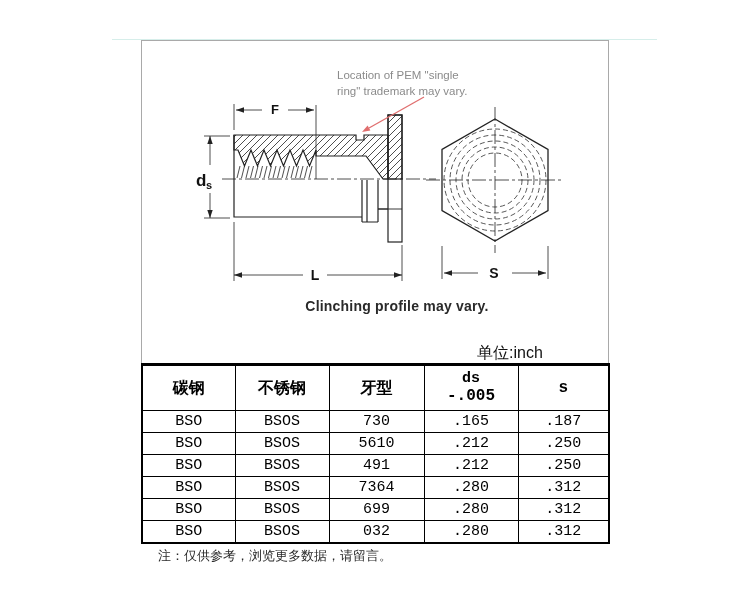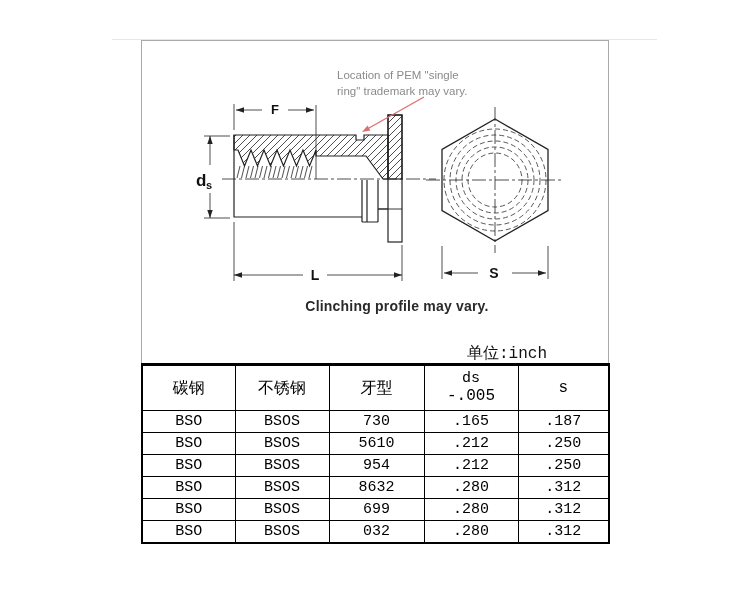--- a/index.html
+++ b/index.html
@@ -11,33 +11,33 @@
   .frame{
     position:absolute;left:141px;top:40px;width:466px;height:324px;
     border:1px solid #a9a9a9;border-bottom:none;background:#fff;
   }
   svg.draw{position:absolute;left:0;top:0;width:750px;height:596px;}
   .caption{
     position:absolute;left:22px;top:298px;width:750px;text-align:center;
     font-size:14px;font-weight:bold;color:#2a2a2a;letter-spacing:0.2px;
   }
   .unit-label{
-    position:absolute;left:467px;top:343px;font-size:16px;color:#111;
-    font-family:Liberation Mono, monospace;
+    position:absolute;left:477px;top:343px;font-size:16px;color:#111;
+    font-family:Liberation Sans, sans-serif;
   }
   table.spec{
     position:absolute;left:141px;top:363px;width:467px;
     border-collapse:collapse;table-layout:fixed;background:transparent;
   }
   table.spec th,table.spec td{
     border:1px solid #000;text-align:center;vertical-align:middle;
     padding:0;color:#000;overflow:hidden;
   }
   table.spec{border:2px solid #000;border-top:3px solid #000;}
-  table.spec th{height:44px;font-size:16px;font-weight:normal;}
+  table.spec th{height:44px;font-size:16px;font-weight:bold;}
   table.spec td{height:21px;font-size:15px;font-family:"Liberation Mono",monospace;text-align:center;}
   .th-cjk{font-family:"Liberation Serif",serif;}
   .th-latin{font-family:"Liberation Mono",monospace;font-size:15px;line-height:1.15;}
   .th-latin .tol{font-size:16px;}
   .note{
     position:absolute;left:158px;top:547px;font-size:13px;color:#2a2a2a;
     font-family:"Liberation Serif",serif;
   }
   text{font-family:"Liberation Sans",sans-serif;}
   .dim-label{font-weight:bold;fill:#111;}
@@ -178,42 +178,43 @@
       <tr>
         <td>BSO</td>
         <td>BSOS</td>
         <td>5610</td>
         <td>.212</td>
         <td>.250</td>
       </tr>
       <tr>
         <td>BSO</td>
         <td>BSOS</td>
-        <td>954</td>
+        <td>491</td>
         <td>.212</td>
         <td>.250</td>
       </tr>
       <tr>
         <td>BSO</td>
         <td>BSOS</td>
-        <td>8632</td>
+        <td>7364</td>
         <td>.280</td>
         <td>.312</td>
       </tr>
       <tr>
         <td>BSO</td>
         <td>BSOS</td>
         <td>699</td>
         <td>.280</td>
         <td>.312</td>
       </tr>
       <tr>
         <td>BSO</td>
         <td>BSOS</td>
         <td>032</td>
         <td>.280</td>
         <td>.312</td>
       </tr>
     </tbody>
   </table>
 
+  <div class="note">注：仅供参考，浏览更多数据，请留言。</div>
 
 </div>
 
 </body></html>

